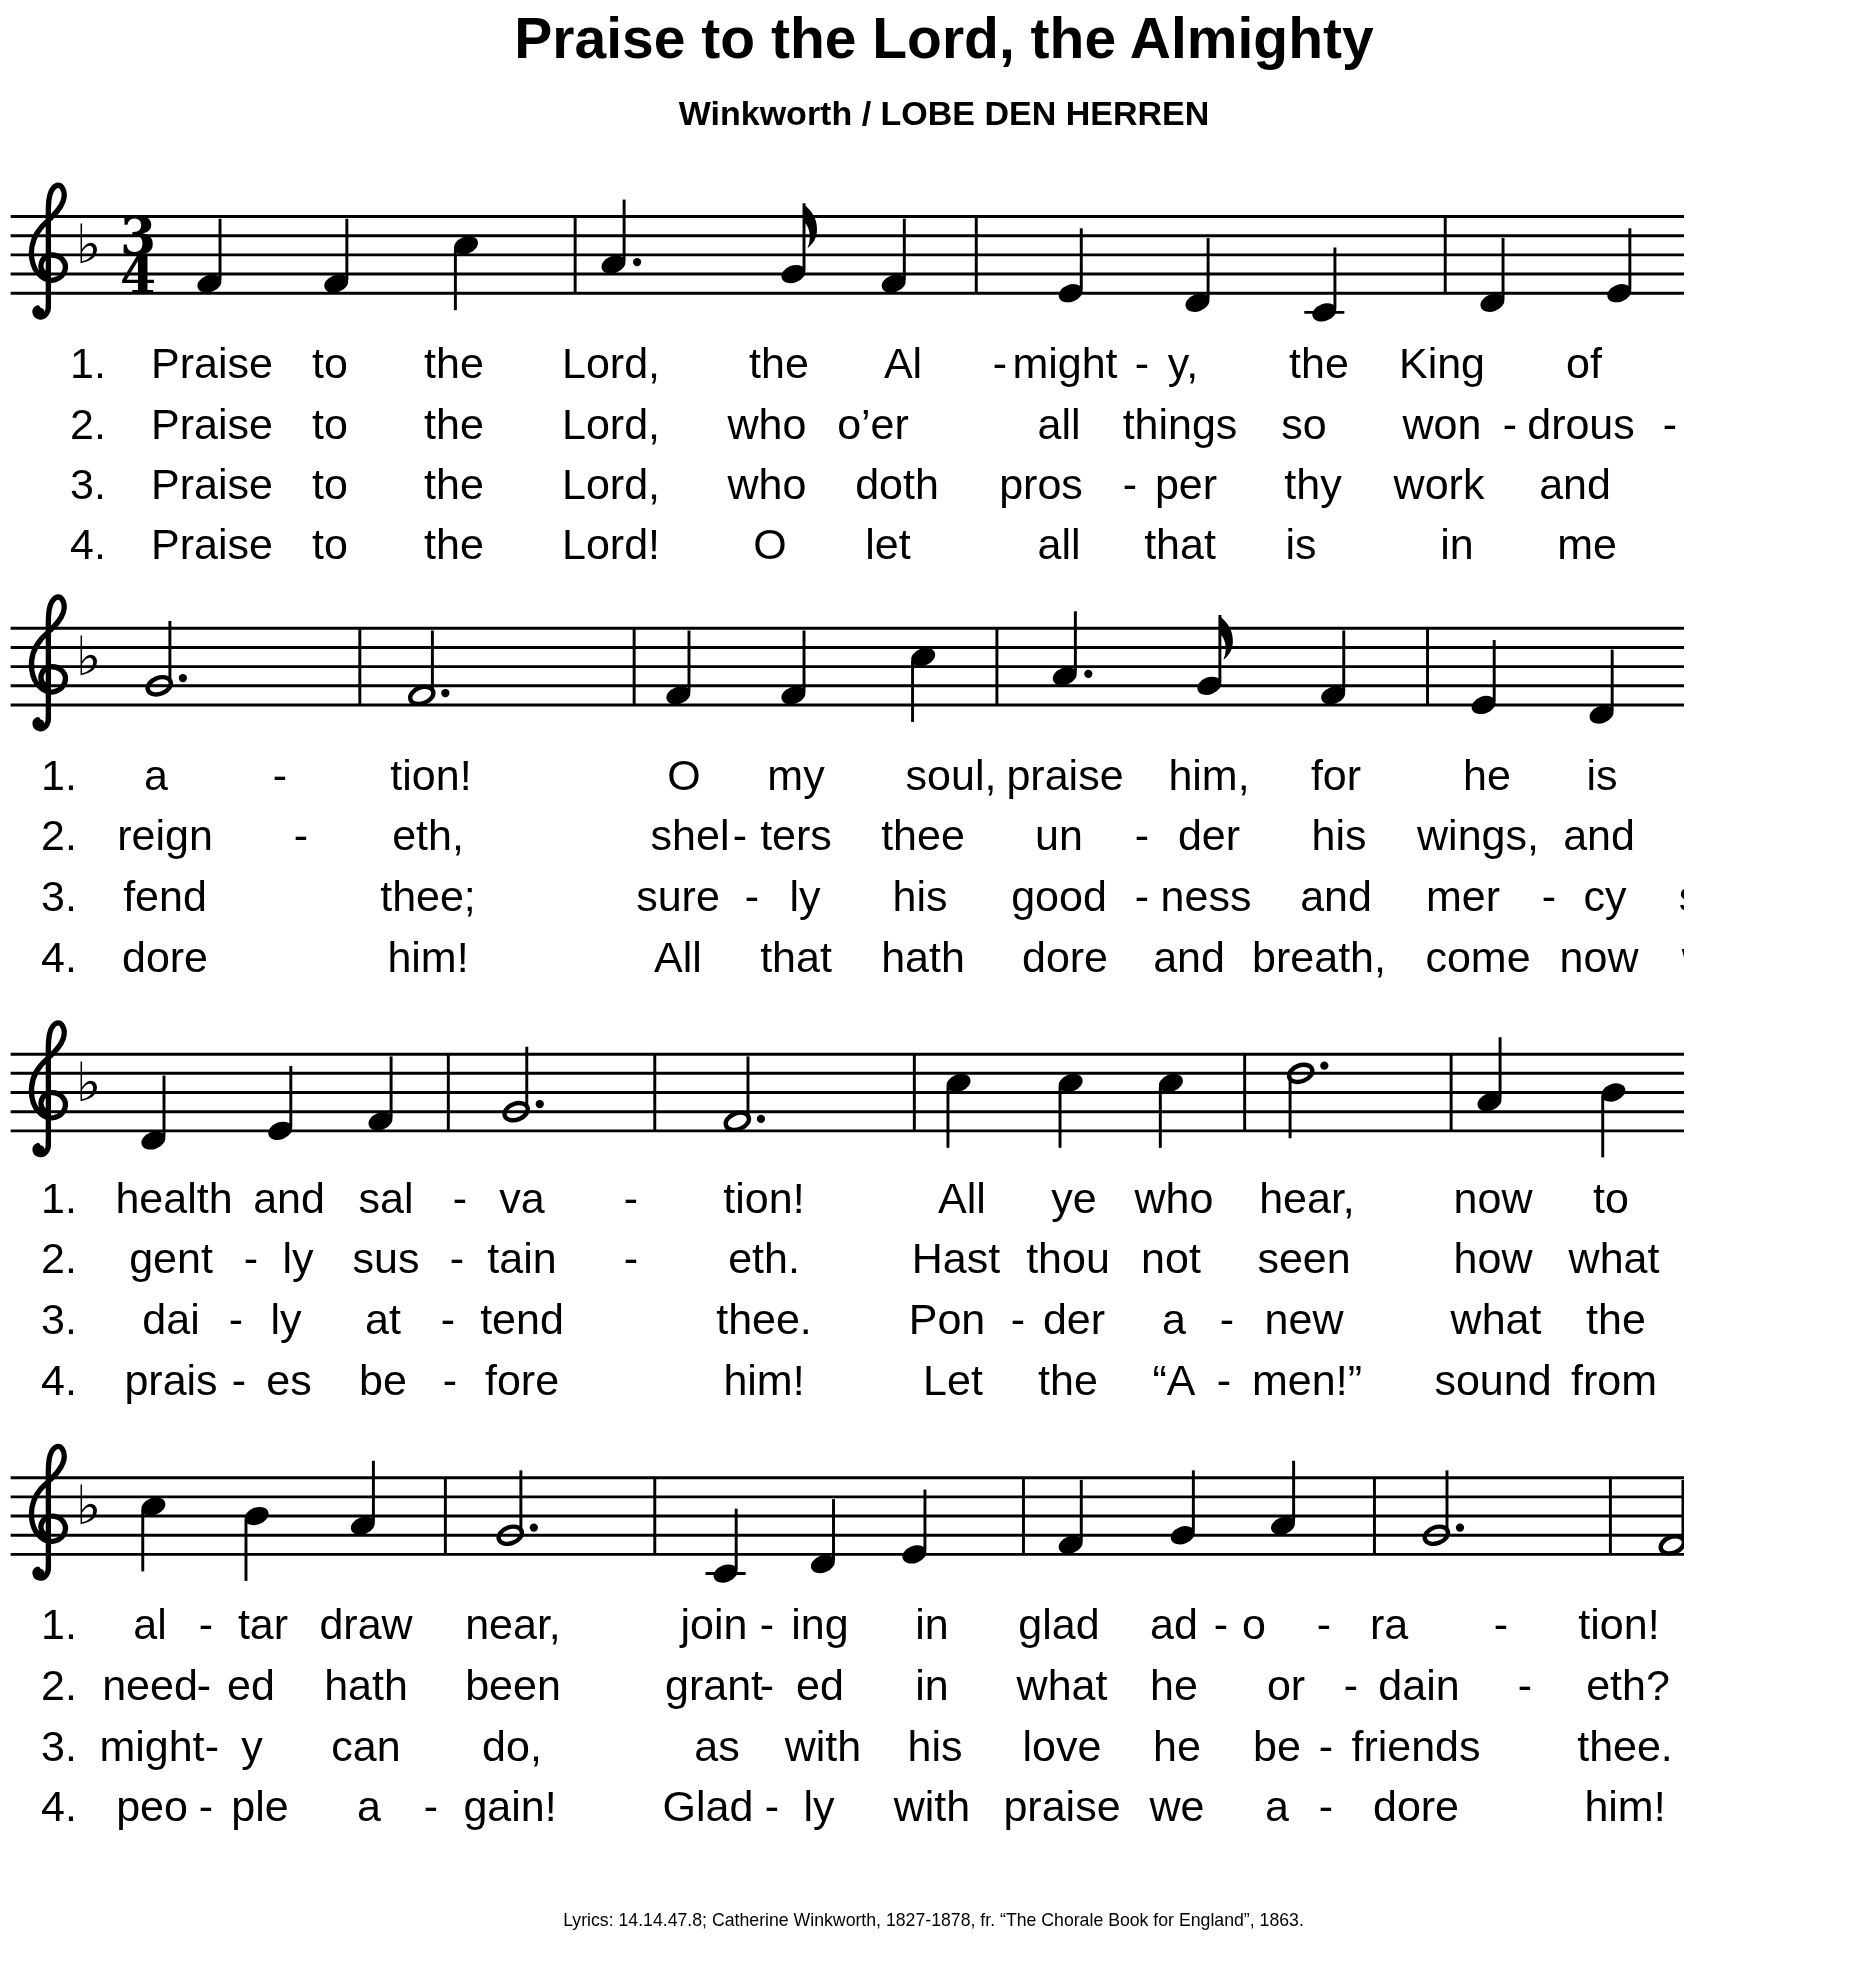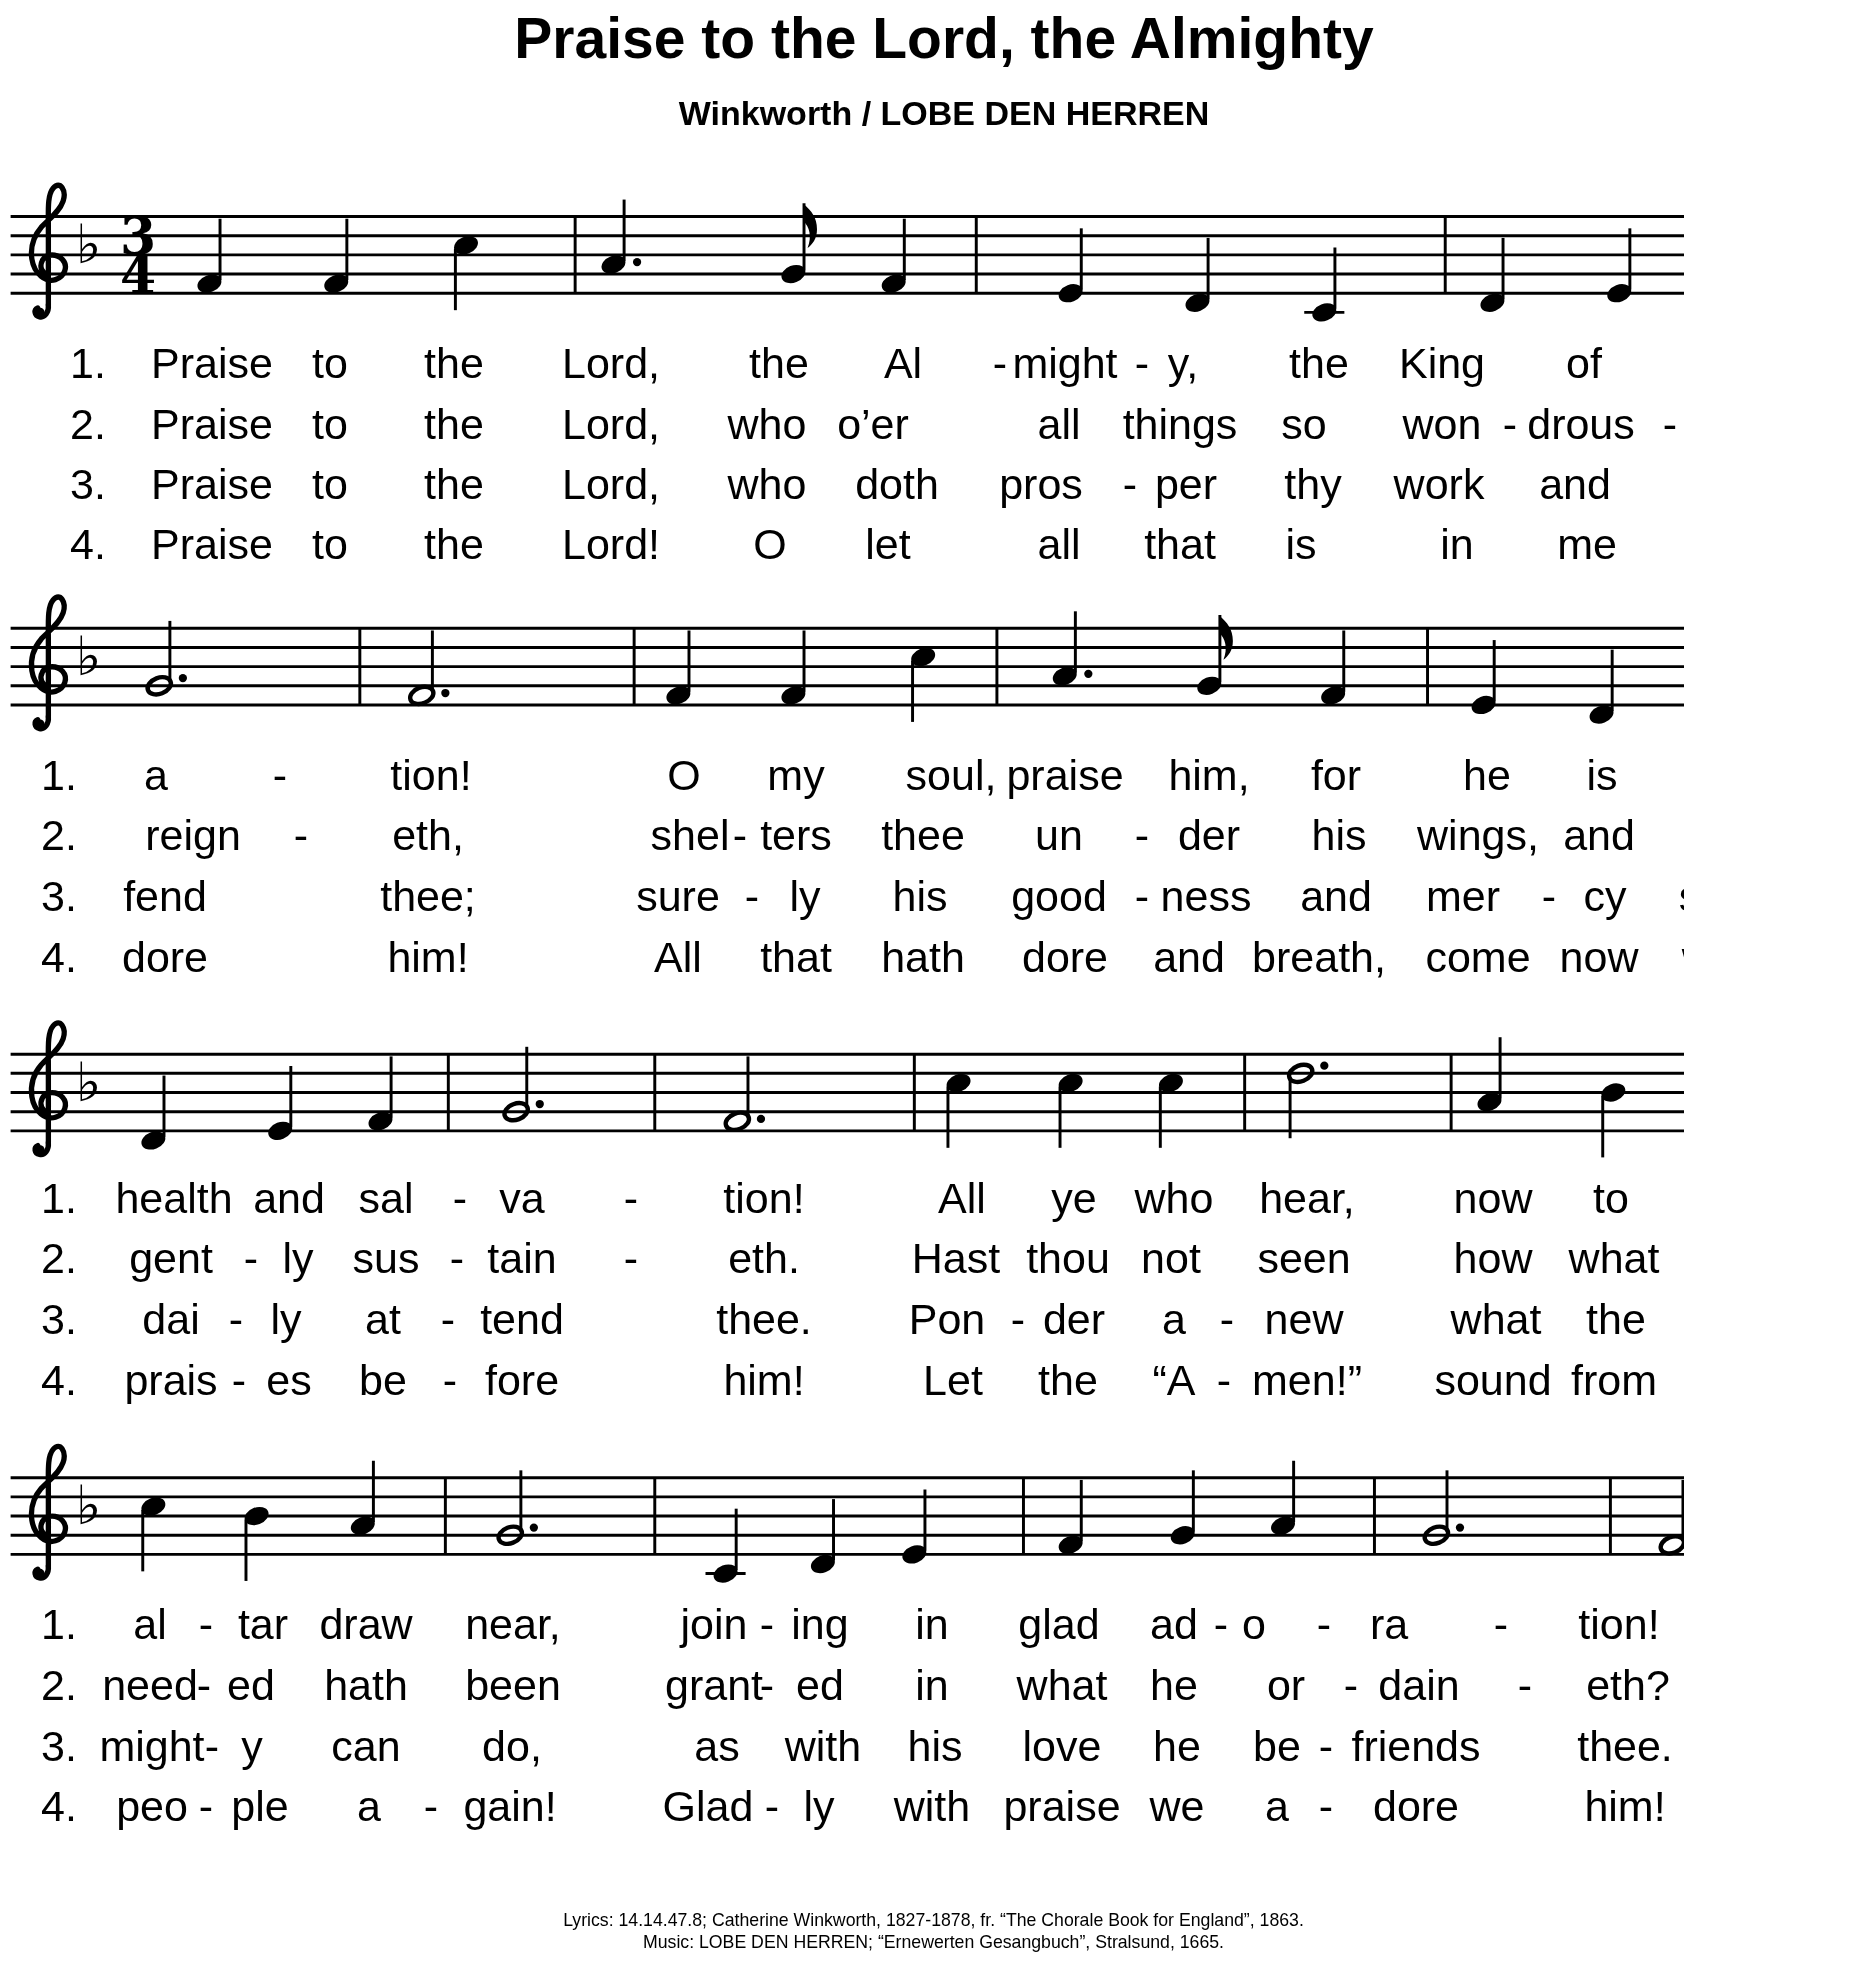--- a/index.html
+++ b/index.html
@@ -372,21 +372,21 @@
       <span class="lyric" style="left: 684px; top: 775px;">O</span>
       <span class="lyric" style="left: 796px; top: 775px;">my</span>
       <span class="lyric" style="left: 923px; top: 775px; margin-left: 28px;">soul,</span>
       <span class="lyric" style="left: 1065px; top: 775px;">praise</span>
       <span class="lyric" style="left: 1209px; top: 775px;">him,</span>
       <span class="lyric" style="left: 1336px; top: 775px;">for</span>
       <span class="lyric" style="left: 1487px; top: 775px;">he</span>
       <span class="lyric" style="left: 1602px; top: 775px;">is</span>
       <span class="lyric" style="left: 1717px; top: 775px;">thy</span>
       <span class="lyric" style="left: 59px; top: 835px;">2.</span>
-      <span class="lyric" style="left: 165px; top: 835px; margin-left: 28px;">reign</span>
+      <span class="lyric" style="left: 165px; top: 835px;">reign</span>
       <span class="lyric" style="left: 301px; top: 835px;">-</span>
       <span class="lyric" style="left: 428px; top: 835px;">eth,</span>
       <span class="lyric" style="left: 690px; top: 835px;">shel</span>
       <span class="lyric" style="left: 740px; top: 835px;">-</span>
       <span class="lyric" style="left: 796px; top: 835px;">ters</span>
       <span class="lyric" style="left: 923px; top: 835px;">thee</span>
       <span class="lyric" style="left: 1059px; top: 835px;">un</span>
       <span class="lyric" style="left: 1142px; top: 835px;">-</span>
       <span class="lyric" style="left: 1209px; top: 835px;">der</span>
       <span class="lyric" style="left: 1339px; top: 835px;">his</span>
@@ -548,15 +548,14 @@
       <span class="lyric" style="left: 932px; top: 1806px;">with</span>
       <span class="lyric" style="left: 1062px; top: 1806px;">praise</span>
       <span class="lyric" style="left: 1177px; top: 1806px;">we</span>
       <span class="lyric" style="left: 1277px; top: 1806px;">a</span>
       <span class="lyric" style="left: 1326px; top: 1806px;">-</span>
       <span class="lyric" style="left: 1416px; top: 1806px;">dore</span>
       <span class="lyric" style="left: 1625px; top: 1806px;">him!</span>
     </div>
 
   <div class="footer-line" style="top:1910px;">Lyrics:  14.14.47.8; Catherine Winkworth, 1827-1878, fr. “The Chorale Book for England”, 1863.</div>
-  <div class="footer-line" style="top:1932px;">Music:  LOBE DEN HERREN; “Ernewerten Gesangbuch”, Stralsund, 1665.</div>
 </div>
 
 
 </body></html>

